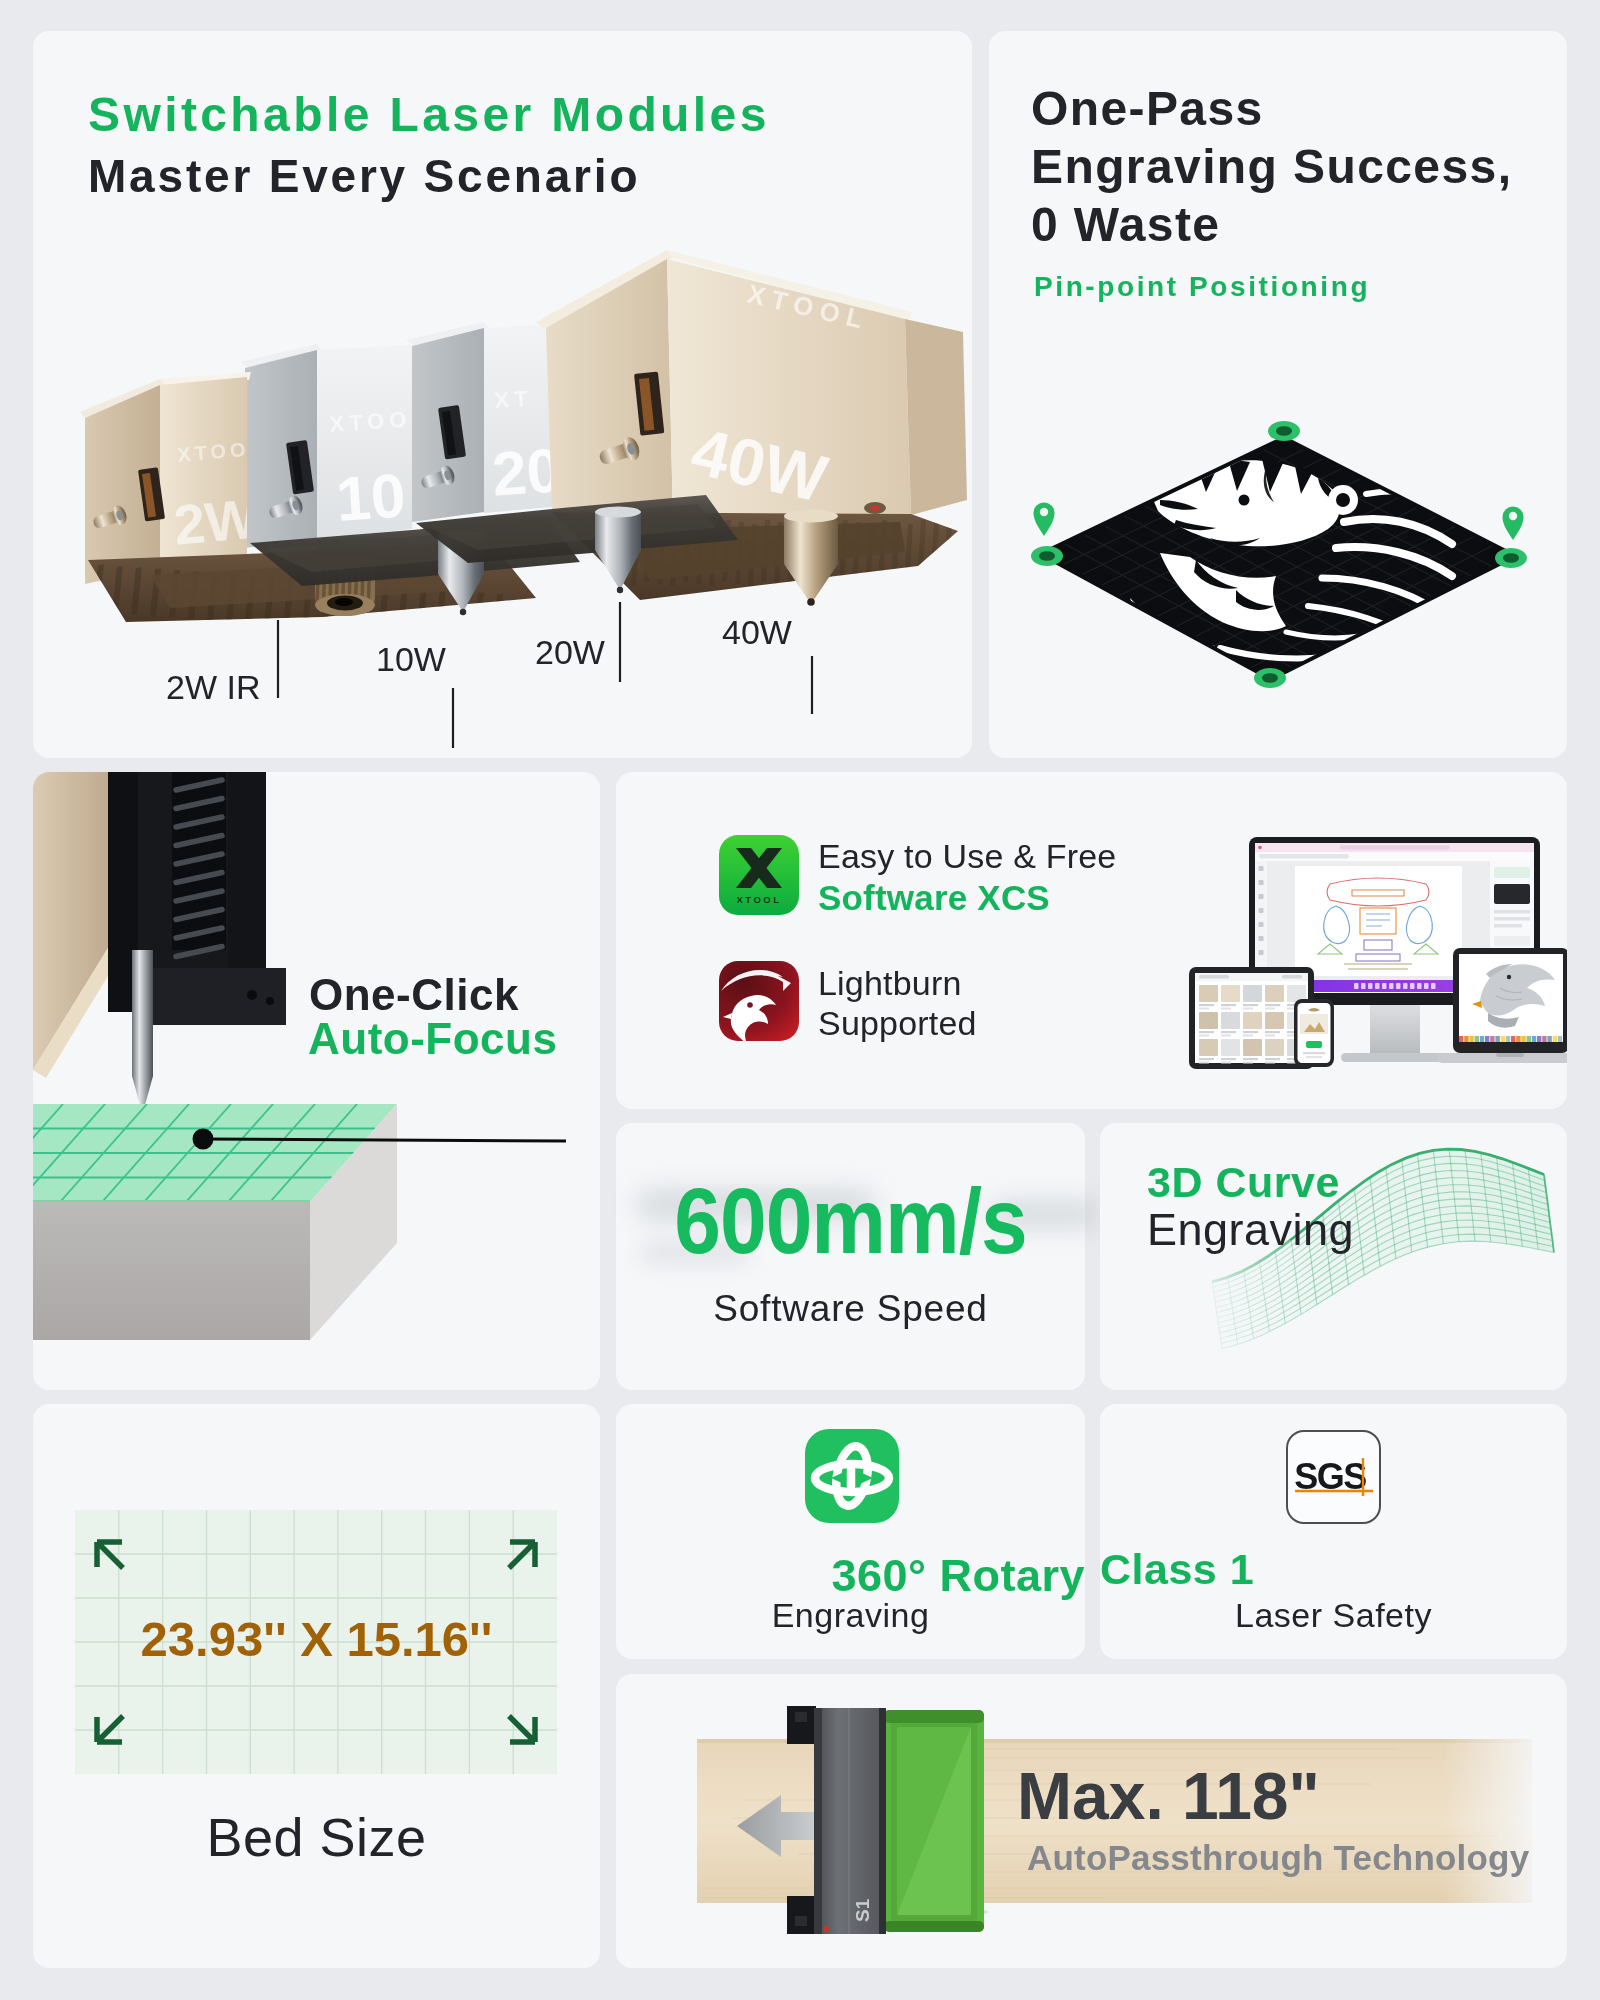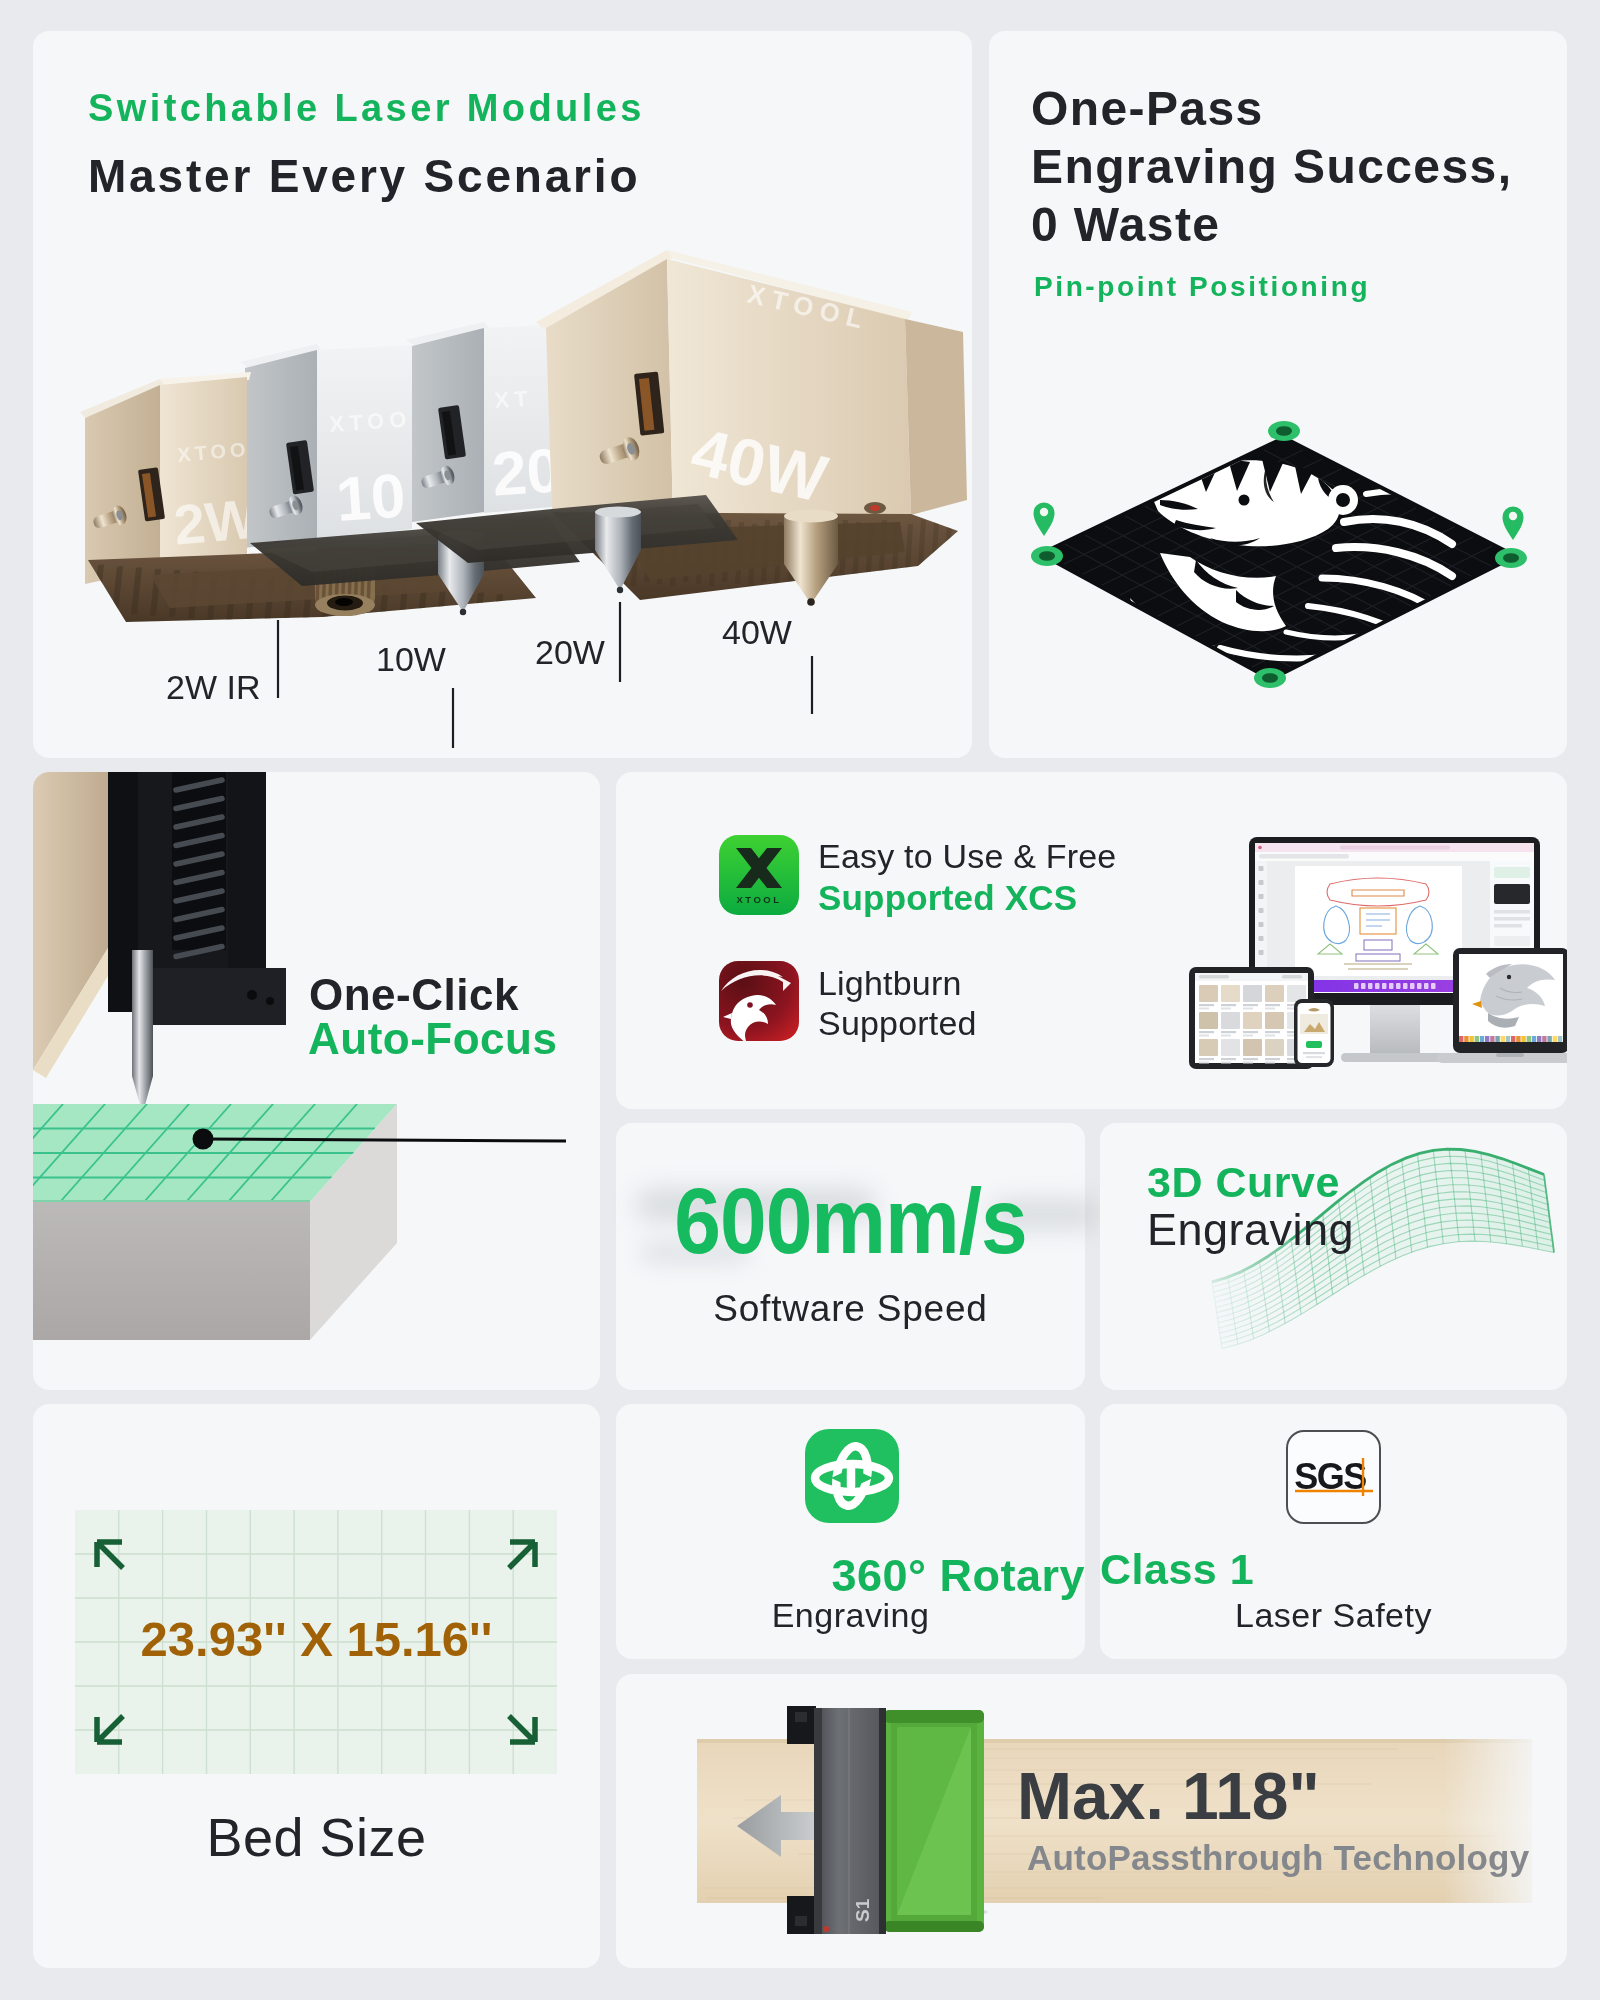--- a/index.html
+++ b/index.html
@@ -8,21 +8,21 @@
   .abs{position:absolute;}
   .green{color:#14b45c;}
   .dark{color:#22242a;}
   svg{display:block;}
 </style>
 </head>
 <body>
 
 <div class="card" style="left:33px;top:31px;width:939px;height:727px;"></div>
 
-<div class="abs green" style="left:88px;top:87px;font-size:38px;font-weight:700;letter-spacing:3.4px;">Switchable Laser Modules</div>
+<div class="abs green" style="left:88px;top:87px;font-size:48px;font-weight:700;letter-spacing:3.4px;">Switchable Laser Modules</div>
 
 <div class="abs dark" style="left:88px;top:149px;font-size:46px;font-weight:600;letter-spacing:2.8px;">Master Every Scenario</div>
 
 <svg class="abs" style="left:33px;top:31px;" width="939" height="727" viewBox="0 0 939 727">
   <g id="modules" transform="translate(-33,-31)">
 <defs>
         <linearGradient id="silverF" x1="0" y1="0" x2="0" y2="1">
           <stop offset="0" stop-color="#f2f3f4"></stop>
           <stop offset="1" stop-color="#dee1e3"></stop>
         </linearGradient>
@@ -452,21 +452,21 @@
       </linearGradient>
     </defs>
   <rect x="0" y="0" width="80" height="80" rx="19" fill="url(#xcsg)"></rect>
   <path d="M17 13 L32 13 L63 53 L48 53 Z" fill="#182a1c"></path>
   <path d="M63 13 L48 13 L17 53 L32 53 Z" fill="#182a1c"></path>
   <text x="40" y="68" font-size="9.5" font-weight="700" fill="#10341b" text-anchor="middle" letter-spacing="2.5">XTOOL</text>
 </svg>
 
 <div class="abs dark" style="left:818px;top:837px;font-size:34px;font-weight:500;letter-spacing:0.2px;">Easy to Use &amp; Free</div>
 
-<div class="abs green" style="left:818px;top:878px;font-size:35px;font-weight:700;letter-spacing:0.2px;">Supported XCS</div>
+<div class="abs green" style="left:818px;top:878px;font-size:35px;font-weight:700;letter-spacing:0.2px;">Software XCS</div>
 
 <svg class="abs" style="left:719px;top:961px;" width="80" height="80" viewBox="0 0 80 80">
   <defs>
       <radialGradient id="lbg" cx="0.3" cy="0.25" r="1.1">
         <stop offset="0" stop-color="#5a0f14"></stop>
         <stop offset="0.55" stop-color="#8c1420"></stop>
         <stop offset="1" stop-color="#e02424"></stop>
       </radialGradient>
     </defs>
   <rect x="0" y="0" width="80" height="80" rx="19" fill="url(#lbg)"></rect>

